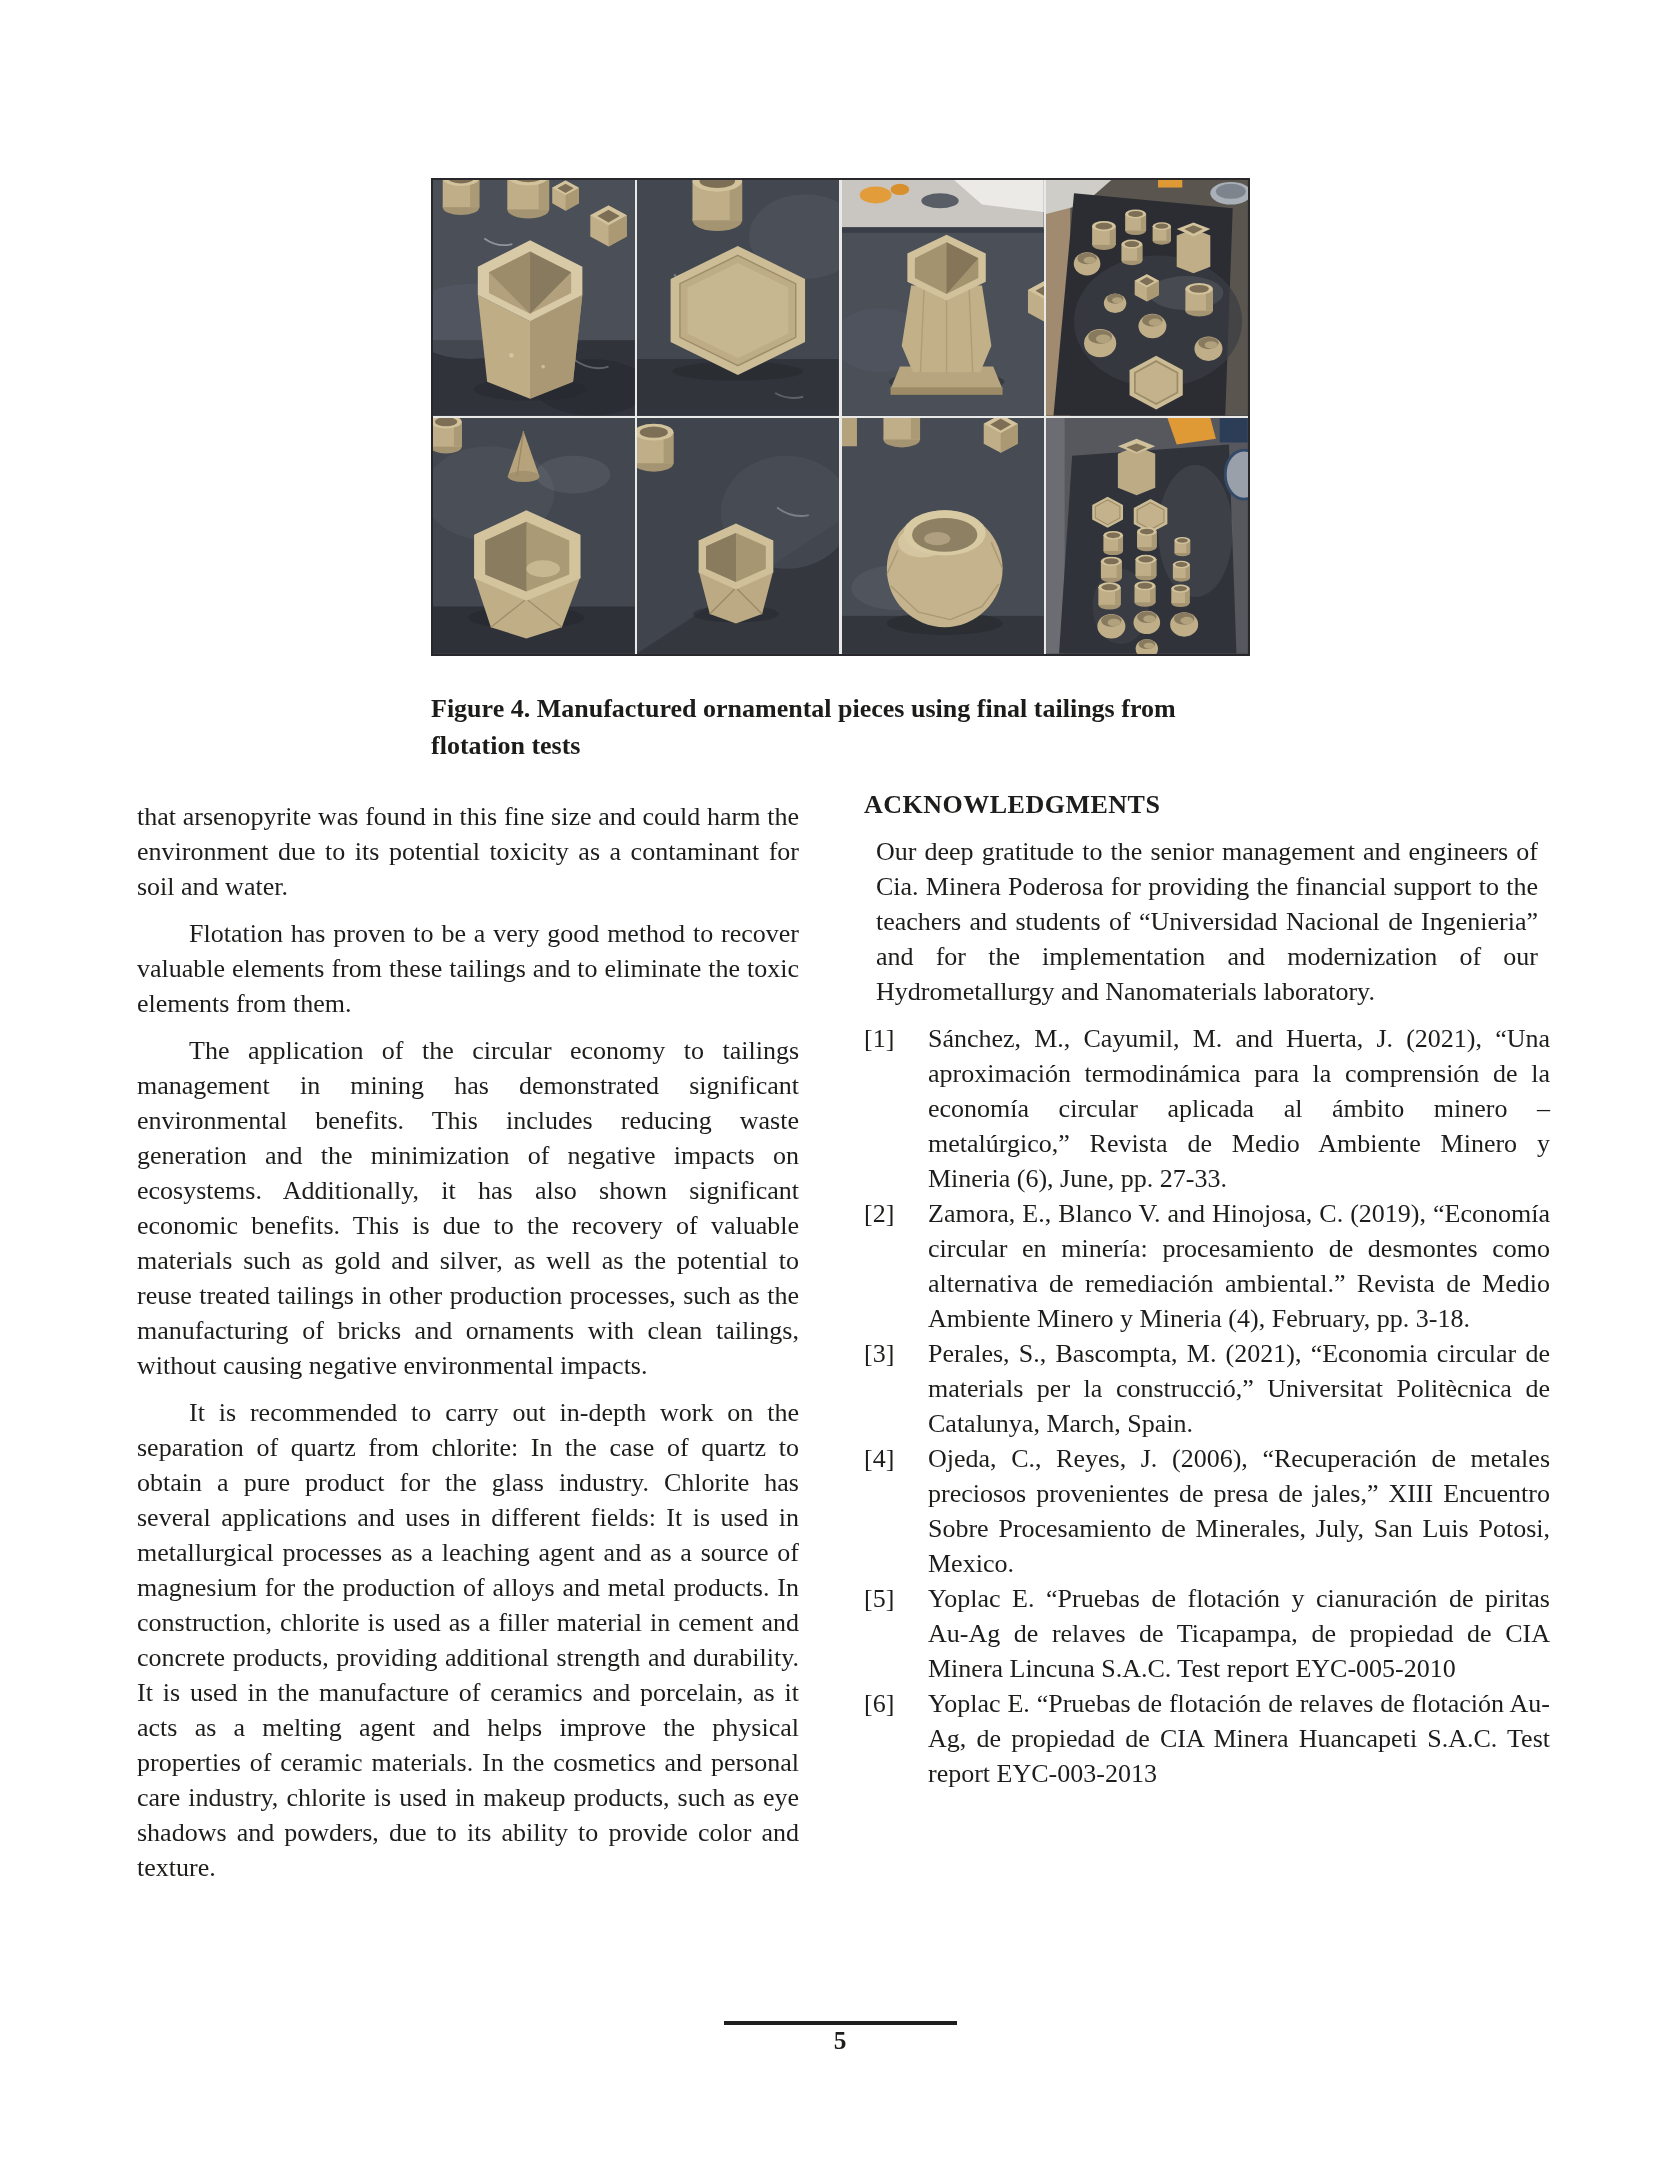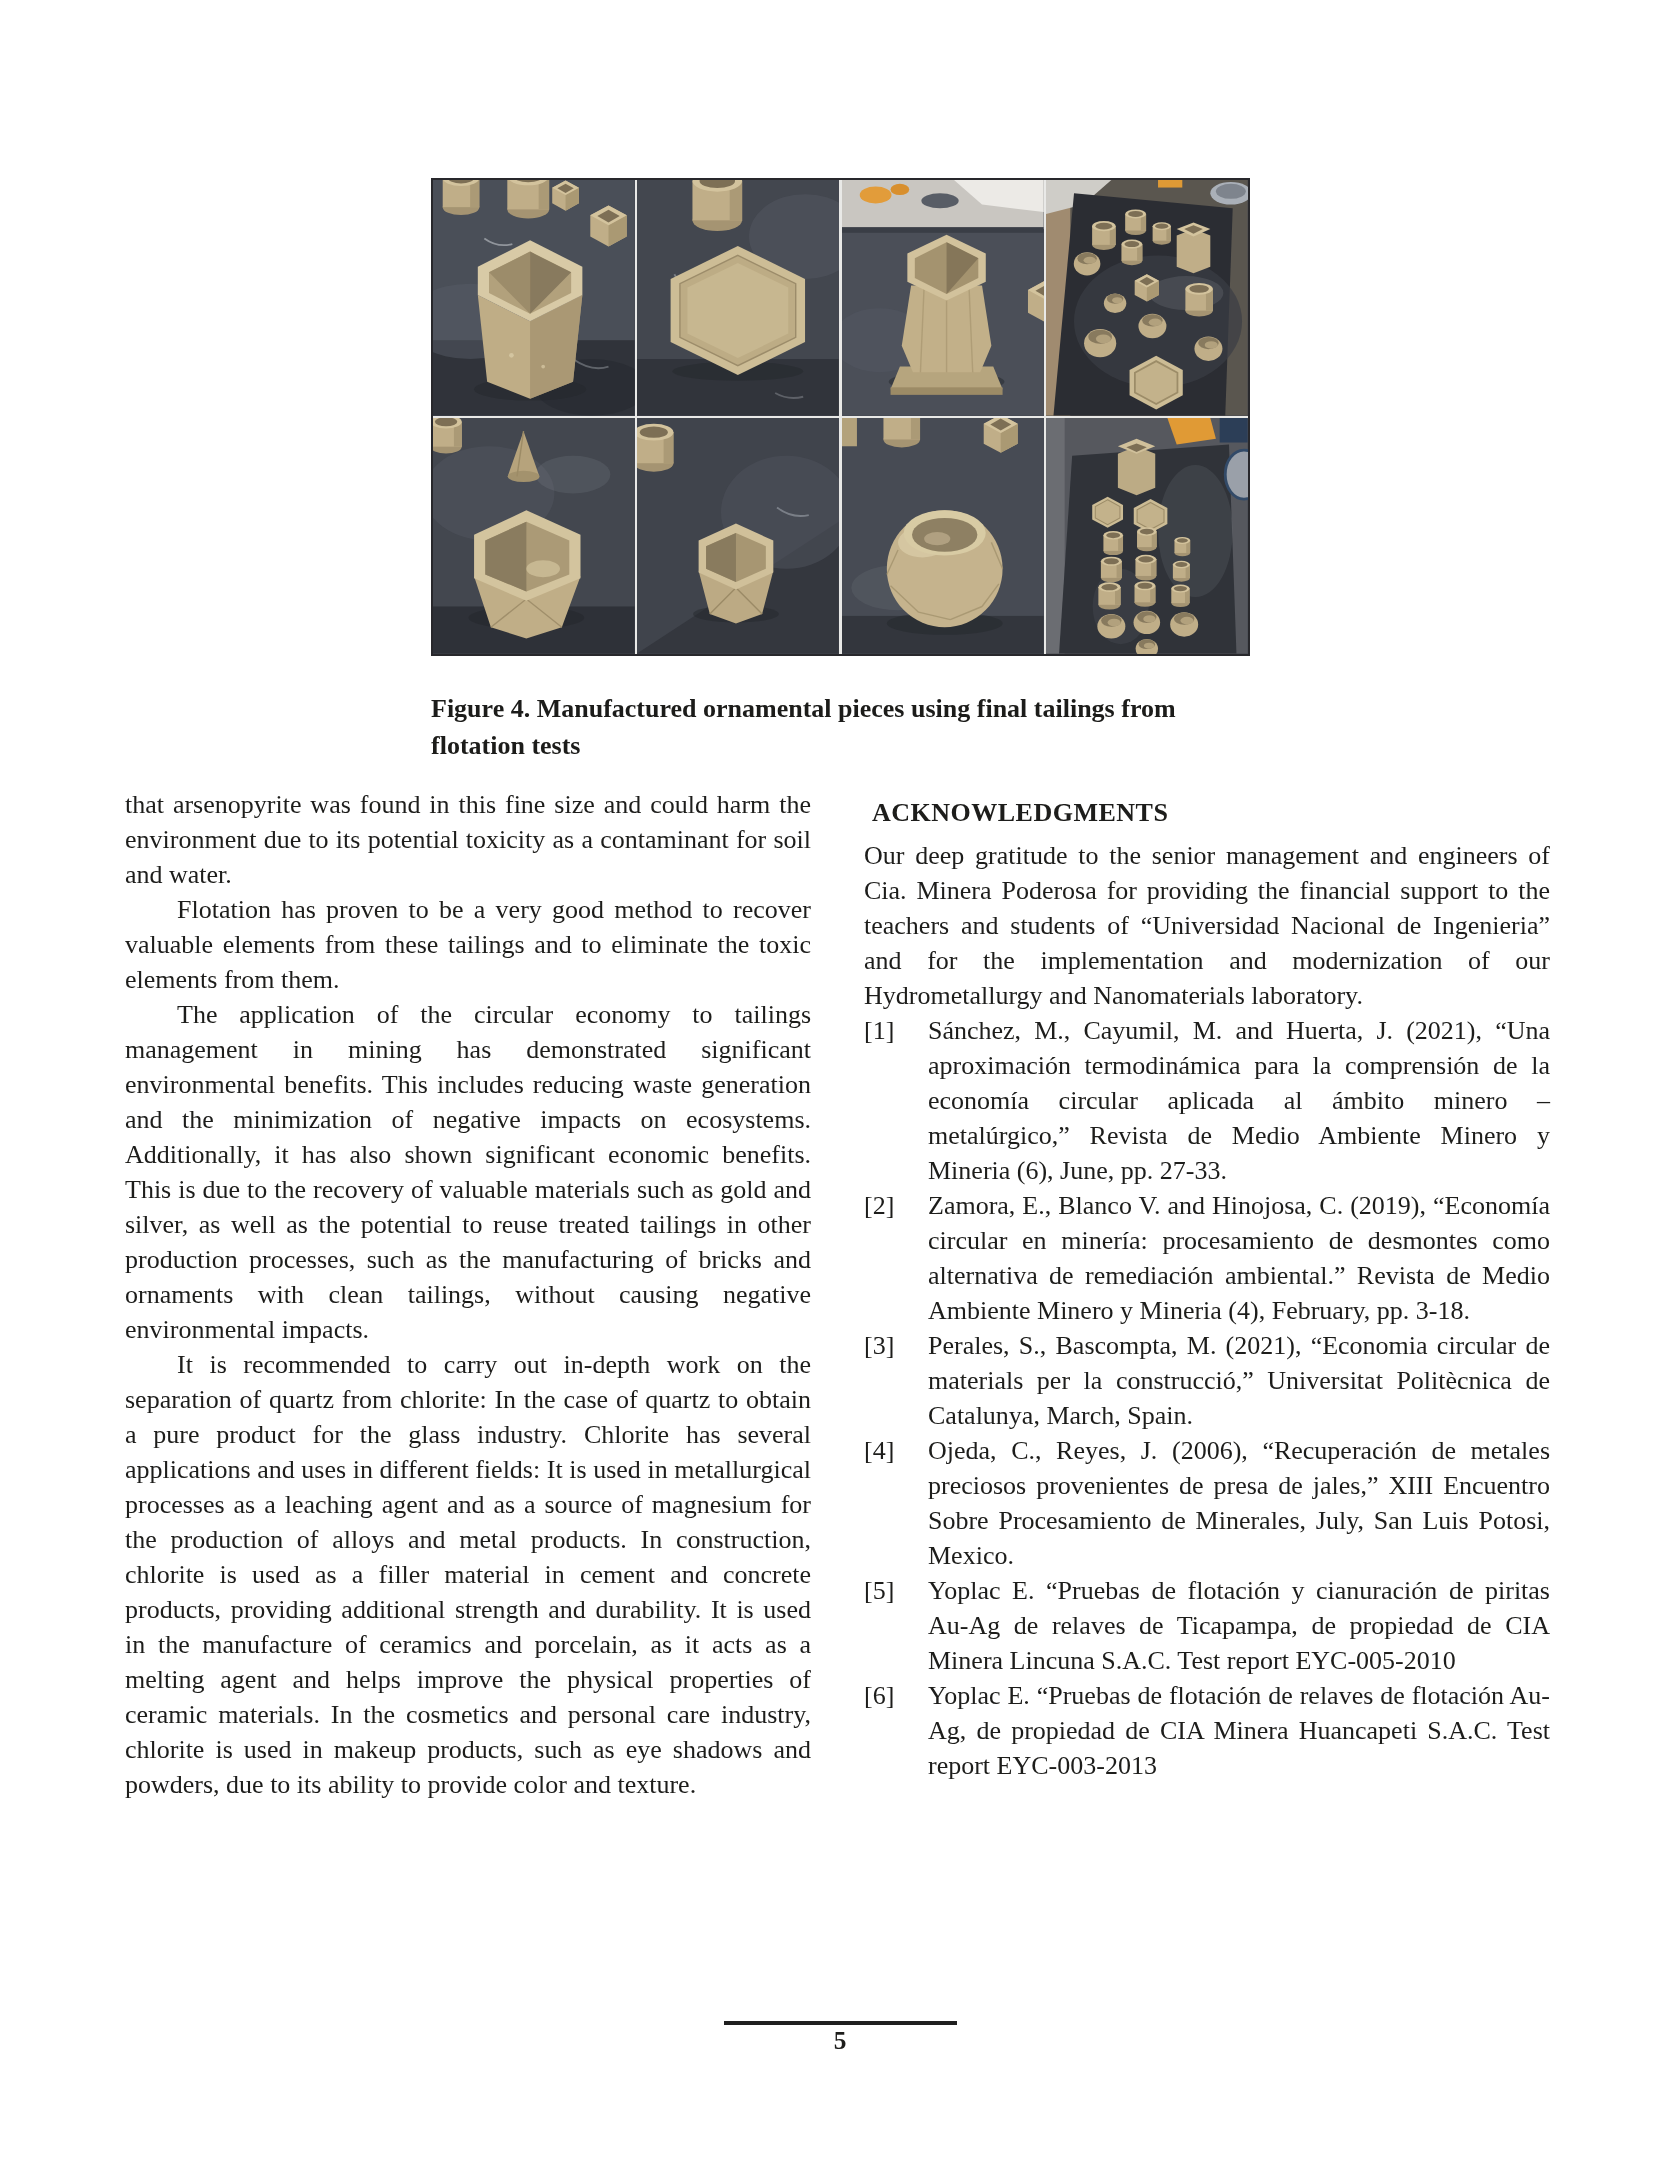--- a/index.html
+++ b/index.html
@@ -18,24 +18,24 @@
   .cell svg { display: block; width: 100%; height: 100%; }
   .fig-caption {
     position: absolute; left: 431px; top: 670px; width: 829px;
     font-size: 26px; line-height: 37px; font-weight: bold; color: #1c1c1a; margin-top: 20px;
   }
   .columns {
     position: absolute; left: 125px; top: 787px; width: 1425px;
     display: flex; gap: 53px;
   }
   .col { width: 686px; font-size: 26px; line-height: 35px; text-align: justify; }
-  .col p { margin: 0; }
+  .col p { margin: 12px; }
   .col p.indent { text-indent: 52px; }
   h2.sec {
-    font-size: 26px; line-height: 35px; margin: 8px; font-weight: bold;
+    font-size: 26px; line-height: 35px; margin: 0; font-weight: bold;
     letter-spacing: 0.5px; text-align: left;
   }
   h2.refs-head { margin-top: 35px; }
   .ref-item { display: flex; }
   .ref-num { width: 64px; flex: 0 0 64px; text-align: left; }
   .ref-text { flex: 1; text-align: justify; }
   .footer-rule {
     position: absolute; left: 724px; top: 2021px; width: 233px; height: 3.8px;
     background: #1f1f1f;
   }

